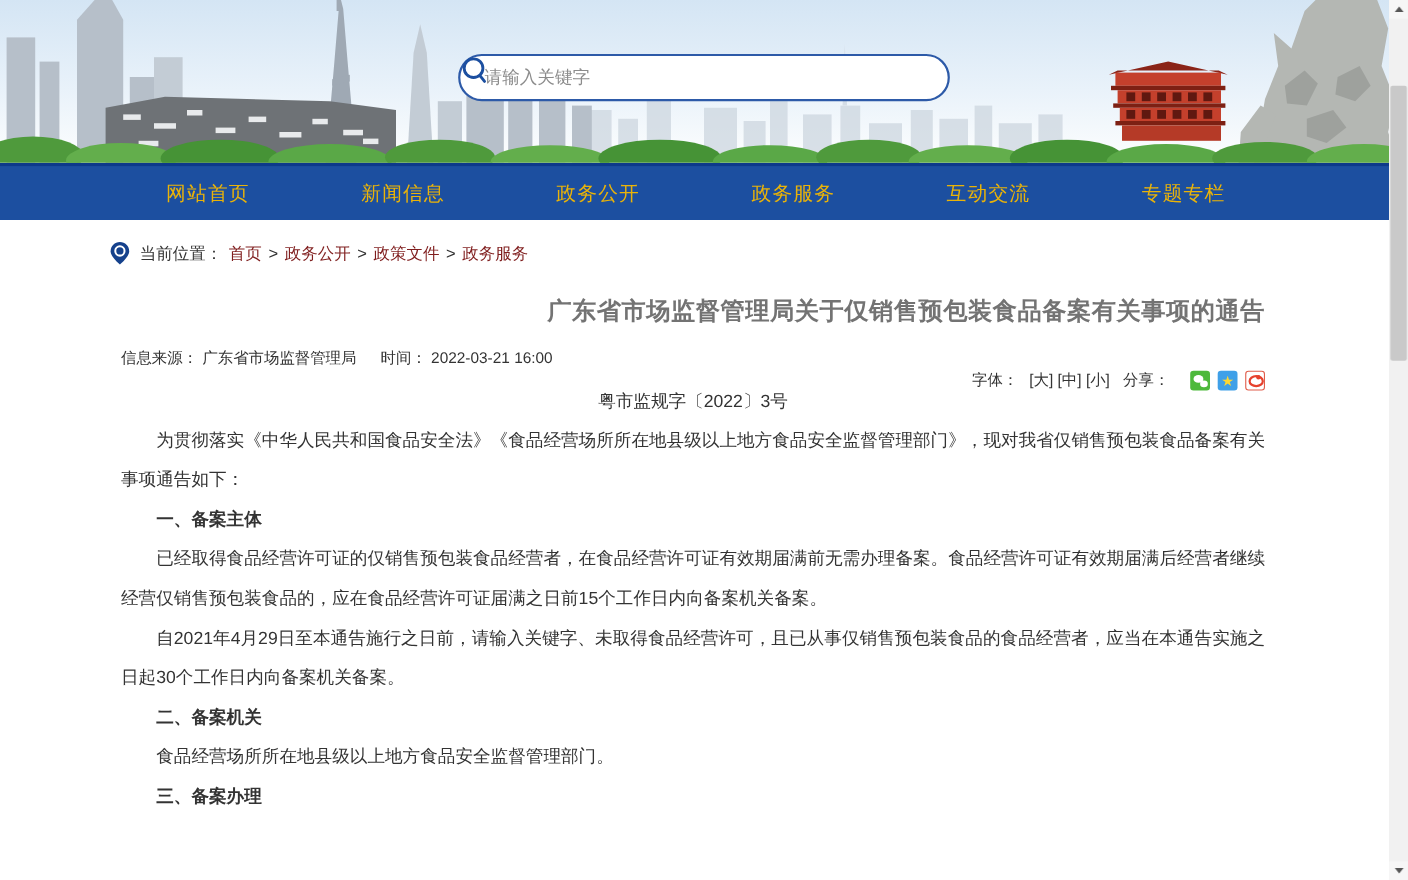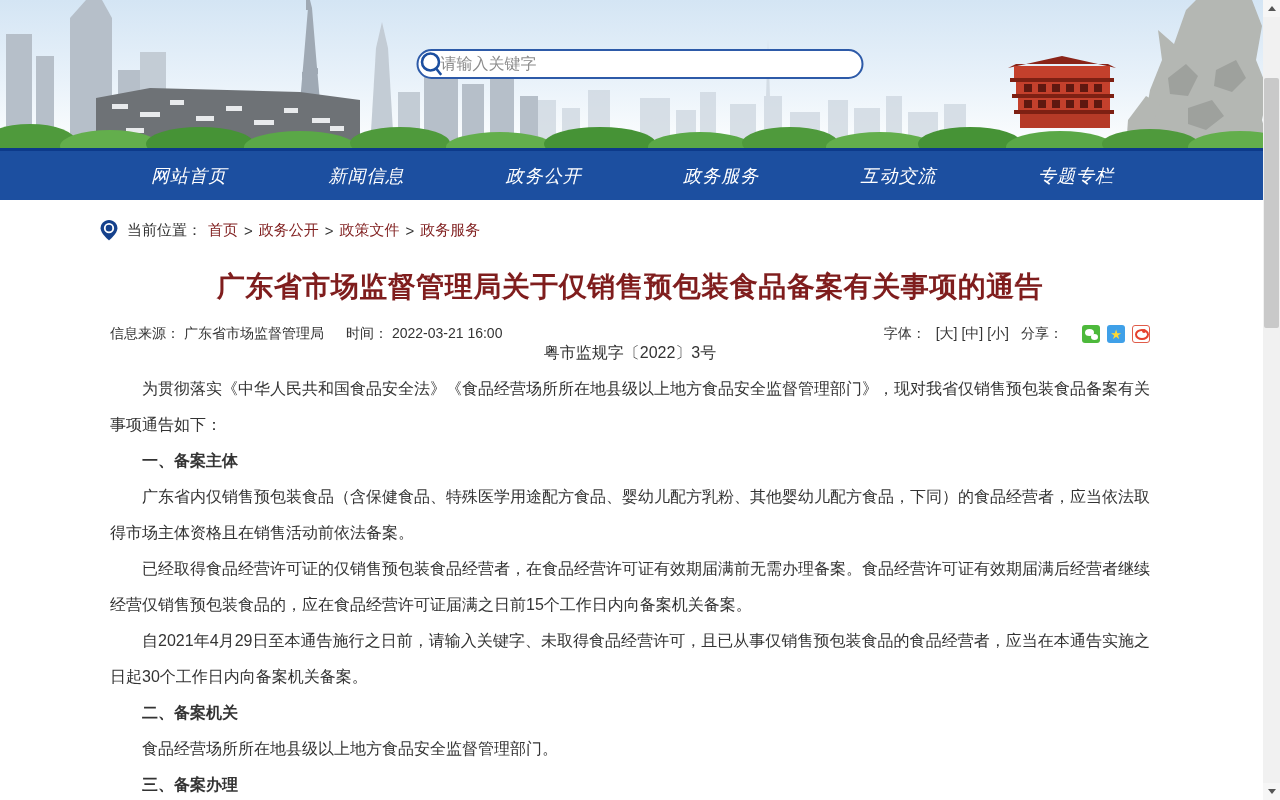--- a/index.html
+++ b/index.html
@@ -8,54 +8,54 @@
     width:1280px; height:800px; overflow:hidden; background:#fff;
     font-family:"Liberation Sans","DejaVu Sans",sans-serif; color:#333;
   }
 
   
   .banner { position:relative; width:1280px; height:148px; overflow:hidden;
             background:linear-gradient(#d4e5f4 0%, #e9f2fa 55%, #fdfefe 100%); }
   .banner svg { position:absolute; left:0; top:0; }
   .search-wrap {
     position:absolute; top:49px; left:50%; transform:translateX(-50%);
-    width:447px; height:30px; background:#fff; border:2px solid #2d5aa8;
+    width:447px; height:43px; background:#fff; border:2px solid #2d5aa8;
     border-radius:23px; display:flex; align-items:flex-end; z-index:5;
   }
   .search-input { flex:1; height:100%; border:none; outline:none; background:transparent;
     padding:0 8px 0 22px; font-size:16px; color:#333; font-family:inherit; }
   .search-input::placeholder { color:#8c8c8c; }
   .search-btn { width:36px; height:36px; margin-right:4px; display:flex; align-items:center;
     justify-content:center; cursor:pointer; background:none; border:none; padding:0; }
 
   
   .navbar { height:52px; background:#1c4fa0; border-top:3px solid #0d3a8a;
     display:flex; align-items:center; justify-content:space-between;
     padding:0 160px 0 145px; }
-  .nav-item { color:#ffffff; font-size:18px; letter-spacing:1px; cursor:pointer;
-    background:none; border:none; font-family:inherit;font-style:italic; }
+  .nav-item { color:#eab308; font-size:18px; letter-spacing:1px; cursor:pointer;
+    background:none; border:none; font-family:inherit; }
 
   
   .content { padding:0 130px 0 110px; }
 
   .breadcrumb { display:flex; align-items:center; margin-top:19px; font-size:15px;
     color:#333; margin-left:-12px; }
   .crumb-pin { width:22px; height:22px; margin-right:7px; flex:0 0 auto; }
   .crumb-label { margin-right:6px; }
   .crumb-link { color:#7f1d1d; cursor:pointer; }
   .crumb-sep { margin:0 6px; color:#333; }
 
-  .article-title { text-align:center; font-size:28px; font-weight:bold; color:#7f1d1d;
+  .article-title { text-align:right; font-size:22px; font-weight:bold; color:#737373;
     margin-top:27px; letter-spacing:0.5px; }
 
   .meta-row { display:flex; justify-content:space-between; align-items:flex-start;
     margin-top:19px; font-size:14px; color:#333; }
   .meta-left span { margin-right:4px; }
   .meta-gap { display:inline-block; width:10px; }
-  .meta-right { display:flex; align-items:center; }
+  .meta-right { display:flex; align-items:center;margin-top:20px; }
   .font-label, .share-label { margin-right:8px; }
   .font-size-btn { background:none; border:none; font-family:inherit; font-size:14px;
     color:#333; cursor:pointer; padding:0 2px; }
   .share-icons { display:flex; align-items:center; margin-left:4px; }
   .share-icon { width:18px; height:18px; border-radius:3px; margin-left:7px;
     display:flex; align-items:center; justify-content:center; cursor:pointer;
     border:none; padding:0; position:relative; }
   .icon-wechat { background:#4db93b; }
   .icon-wechat::before { content:""; width:9px; height:7px; background:#fff;
     border-radius:50%; position:absolute; left:3px; top:4px; }
@@ -268,21 +268,20 @@
         <button class="share-icon icon-weibo" aria-label="weibo"></button>
       </span>
     </div>
   </div>
 
   <div class="doc-number">粤市监规字〔2022〕3号</div>
 
   <div class="body-text">
     <p>为贯彻落实《中华人民共和国食品安全法》《食品经营场所所在地县级以上地方食品安全监督管理部门》，现对我省仅销售预包装食品备案有关事项通告如下：</p>
     <p class="heading">一、备案主体</p>
-    <p>广东省内仅销售预包装食品（含保健食品、特殊医学用途配方食品、婴幼儿配方乳粉、其他婴幼儿配方食品，下同）的食品经营者，应当依法取得市场主体资格且在销售活动前依法备案。</p>
     <p>已经取得食品经营许可证的仅销售预包装食品经营者，在食品经营许可证有效期届满前无需办理备案。食品经营许可证有效期届满后经营者继续经营仅销售预包装食品的，应在食品经营许可证届满之日前15个工作日内向备案机关备案。</p>
     <p>自2021年4月29日至本通告施行之日前，请输入关键字、未取得食品经营许可，且已从事仅销售预包装食品的食品经营者，应当在本通告实施之日起30个工作日内向备案机关备案。</p>
     <p class="heading">二、备案机关</p>
     <p>食品经营场所所在地县级以上地方食品安全监督管理部门。</p>
     <p class="heading">三、备案办理</p>
 
   </div>
 </main>
 
 <div class="scrollbar">

